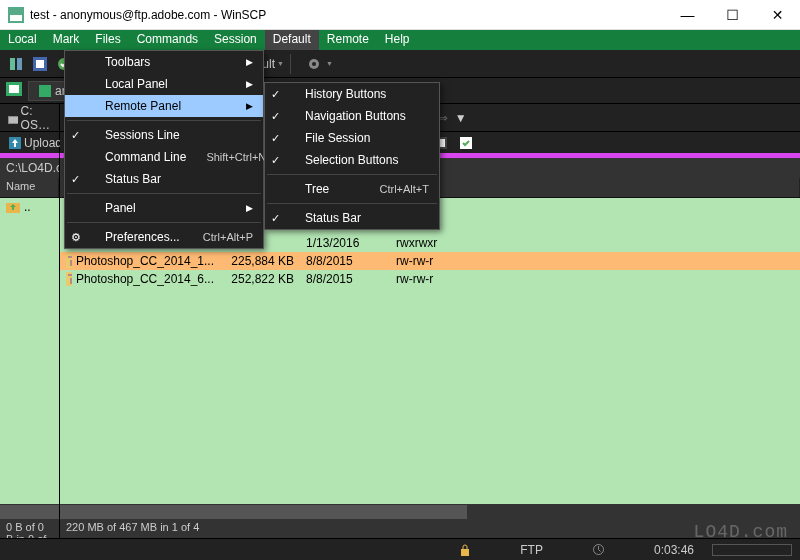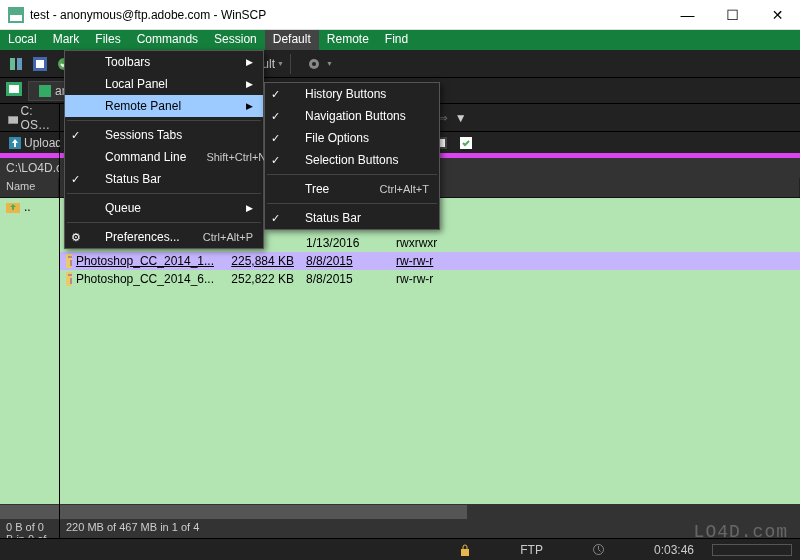--- a/index.html
+++ b/index.html
@@ -29,21 +29,21 @@
 .nav .nbtn.wlabel { gap:3px; padding:0 4px; font-size:11px; }
 .filebar { height:26px; background:#222; display:flex; align-items:center; padding:0 4px; gap:3px; color:#ccc; border-bottom:5px solid #d946ef; }
 .filebar .fbtn { height:20px; display:flex; align-items:center; gap:3px; padding:0 5px; font-size:11px; }
 .pathbar { height:20px; background:#333; color:#ccc; padding:2px 6px; font-size:12px; display:flex; align-items:center; overflow:hidden; white-space:nowrap; }
 .headers { height:20px; background:#333; display:flex; border-bottom:1px solid #111; }
 .headers .hcol { padding:2px 6px; color:#ccc; font-size:11px; border-right:1px solid #222; }
 .listing { flex:1; background:#b3e5b3; overflow:hidden; position:relative; }
 .row { height:18px; display:flex; align-items:center; font-size:12px; color:#000; }
 .row .cell { padding:0 6px; overflow:hidden; white-space:nowrap; }
 .row .nm { display:flex; align-items:center; gap:4px; }
-.row.sel { background:#c4b5fd;text-decoration:underline; }
+.row.sel { background:#fdba74; }
 .footer { height:18px; background:#333; color:#ccc; font-size:11px; padding:1px 6px; }
 .botscroll { height:16px; background:#333; display:flex; }
 .botscroll .track { flex:1; background:#333; position:relative; }
 .botscroll .thumb { position:absolute; height:14px; top:1px; background:#555; }
 .statusbar { height:22px; background:#222; display:flex; align-items:center; color:#ccc; font-size:11px; padding:0 8px; gap:18px; border-top:1px solid #000; }
 .statusbar .fill { flex:1; }
 .statusbar .cell { display:flex; align-items:center; gap:4px;margin-left:32px; }
 .statusbar .prog { width:80px; height:12px; border:1px solid #555; }
 
 
@@ -78,21 +78,21 @@
   </div>
 
   <div class="menubar">
     <div class="mitem">Local</div>
     <div class="mitem">Mark</div>
     <div class="mitem">Files</div>
     <div class="mitem">Commands</div>
     <div class="mitem">Session</div>
     <div class="mitem active">Default</div>
     <div class="mitem">Remote</div>
-    <div class="mitem">Find</div>
+    <div class="mitem">Help</div>
   </div>
 
   <div class="toolbar">
     <div class="tbtn">
         <svg width="14" height="14">
           <rect x="1" y="1" width="5" height="12" fill="#6b9"></rect>
           <rect x="8" y="1" width="5" height="12" fill="#69b"></rect>
         </svg>
       </div>
     <div class="tbtn">
@@ -416,33 +416,33 @@
       <span>Local Panel</span>
       <span class="arrow">▶</span>
     </div>
     <div class="mrow hl">
       <span>Remote Panel</span>
       <span class="arrow">▶</span>
     </div>
     <div class="msep"></div>
     <div class="mrow">
       <span class="chk">✓</span>
-      <span>Sessions Tabs</span>
+      <span>Sessions Line</span>
     </div>
     <div class="mrow">
       <span>Command Line</span>
       <span class="short">Shift+Ctrl+N</span>
     </div>
     <div class="mrow">
       <span class="chk">✓</span>
       <span>Status Bar</span>
     </div>
     <div class="msep"></div>
     <div class="mrow">
-      <span>Queue</span>
+      <span>Panel</span>
       <span class="arrow">▶</span>
     </div>
     <div class="msep"></div>
     <div class="mrow">
       <span class="chk">⚙</span>
       <span>Preferences...</span>
       <span class="short">Ctrl+Alt+P</span>
     </div>
   </div>
 
@@ -450,21 +450,21 @@
     <div class="mrow">
       <span class="chk">✓</span>
       <span>History Buttons</span>
     </div>
     <div class="mrow">
       <span class="chk">✓</span>
       <span>Navigation Buttons</span>
     </div>
     <div class="mrow">
       <span class="chk">✓</span>
-      <span>File Options</span>
+      <span>File Session</span>
     </div>
     <div class="mrow">
       <span class="chk">✓</span>
       <span>Selection Buttons</span>
     </div>
     <div class="msep"></div>
     <div class="mrow">
       <span>Tree</span>
       <span class="short">Ctrl+Alt+T</span>
     </div>

